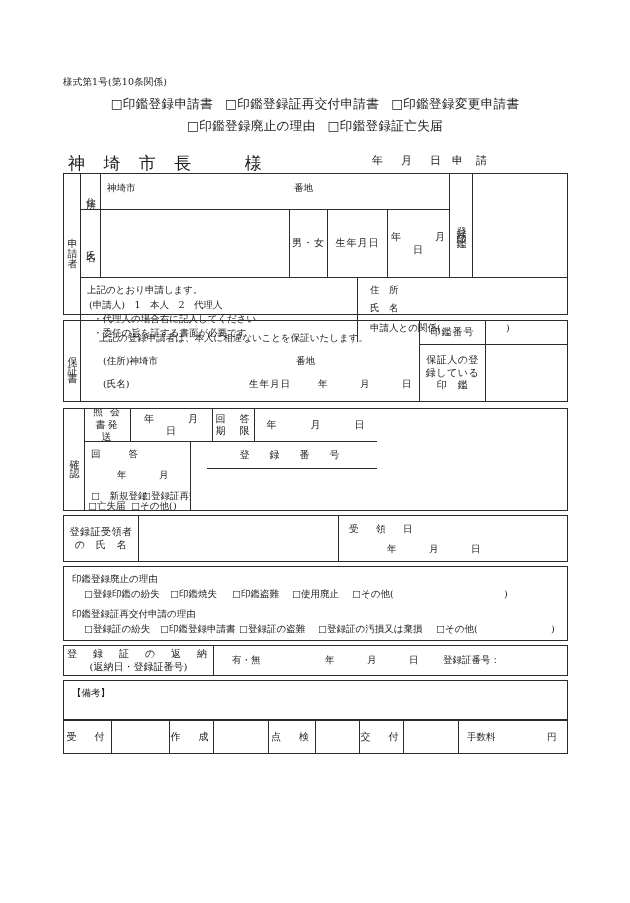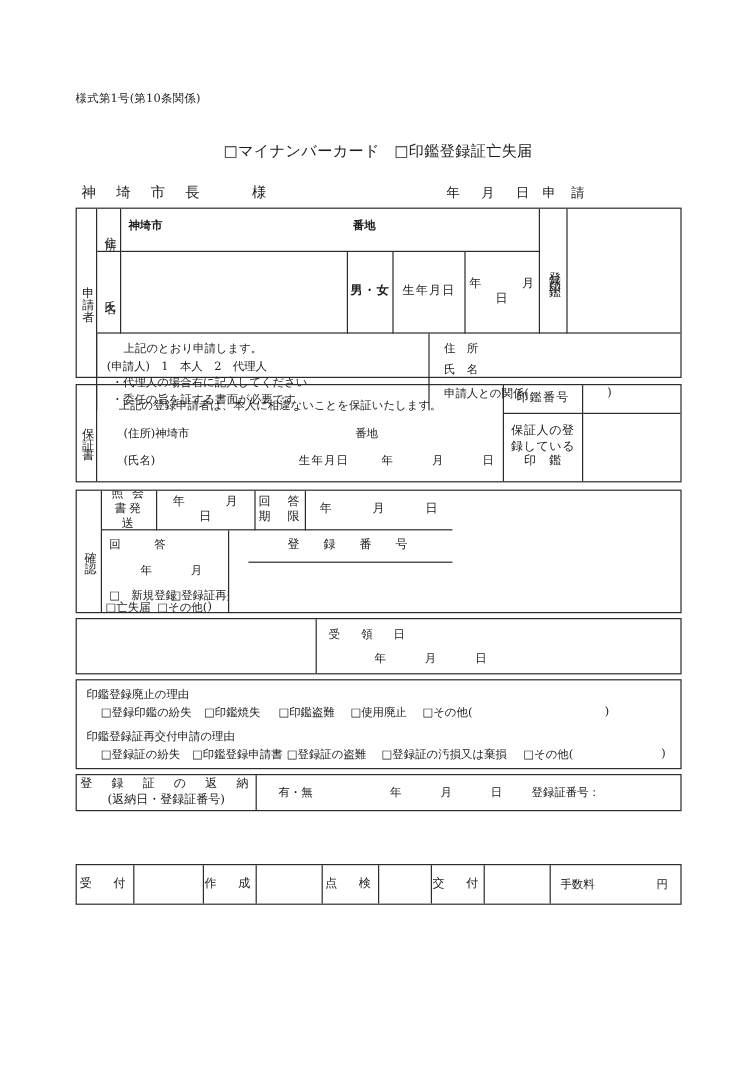--- a/index.html
+++ b/index.html
@@ -38,21 +38,21 @@
     letter-spacing: 0.3px;
     white-space: nowrap;
   }
   .title-1 { top: 96px; }
   .title-2 { top: 118px; }
   .title-line .gap { display: inline-block; width: 12px; }
 
   .addressee {
     position: absolute;
     left: 68px; top: 152px;
-    font-size: 12px;
+    font-size: 17px;
     letter-spacing: 6.5px;
     white-space: nowrap;
   }
   .date-apply {
     position: absolute;
     left: 372px; top: 153px;
     font-size: 11px;
     letter-spacing: 1px;
     white-space: nowrap;
   }
@@ -102,61 +102,64 @@
   .abs { position: absolute; white-space: nowrap; }
   .wide3 { letter-spacing: 3px; }
 </style>
 </head>
 <body>
 
 <div class="page">
 
   <div class="form-no">様式第1号(第10条関係)</div>
 
+  <div class="title-line title-1">
+    <span>□印鑑登録申請書</span><span class="gap"></span><span>□印鑑登録証再交付申請書</span><span class="gap"></span><span>□印鑑登録変更申請書</span>
+  </div>
   <div class="title-line title-2">
-    <span>□マイナンバーカード</span><span class="gap"></span><span>□印鑑登録証亡失届</span>
+    <span>□印鑑登録廃止の理由</span><span class="gap"></span><span>□印鑑登録証亡失届</span>
   </div>
 
   <div class="addressee">神 埼 市 長　　様</div>
   <div class="date-apply">
     <span>年</span><span class="sp"></span><span>月</span><span class="sp"></span><span>日</span><span class="sp2"></span><span>申　請</span>
   </div>
 
   <div class="tbl" style="top:173px; height:142px;">
 
     <div class="row" style="height:104px;">
 
       <div class="cell br vlabel" style="width:17px; height:141px; letter-spacing:10px;">申請者</div>
 
       <div style="width:486px;">
 
         <div class="row" style="height:36px;">
           <div class="cell br bb vlabel" style="width:20px; height:36px; letter-spacing:2px;">住所</div>
-          <div class="cell br bb" style="width:349px; height:36px;font-weight:bold;">
+          <div class="cell br bb" style="width:349px; height:36px;">
             <span class="abs t95" style="left:6px; top:8px;">神埼市</span>
             <span class="abs t95" style="left:193px; top:8px;">番地</span>
           </div>
           <div class="cell br bb vlabel" style="width:23px; height:104px; letter-spacing:4px; font-size:10px;">登録印鑑</div>
           <div class="cell bb" style="width:94px; height:104px;"></div>
         </div>
 
         <div class="row" style="height:68px;">
           <div class="cell br bb vlabel" style="width:20px; height:68px; letter-spacing:2px;">氏名</div>
           <div class="cell br bb" style="width:189px; height:68px;"></div>
-          <div class="cell br bb clabel" style="width:38px; height:68px;font-weight:bold;">男・女</div>
+          <div class="cell br bb clabel" style="width:38px; height:68px;">男・女</div>
           <div class="cell br bb clabel" style="width:60px; height:68px;">生年月日</div>
           <div class="cell br bb clabel" style="width:62px; height:68px; letter-spacing:1px;">年　　　月　　　日</div>
         </div>
       </div>
     </div>
 
     <div class="row" style="height:64px;">
       <div class="cell br" style="width:17px; height:64px;"></div>
       <div class="cell br" style="width:277px; height:64px;">
-        <span class="abs t95" style="left:22px; top:6px;">上記のとおり申請します。</span>
+        <span class="abs t95" style="left:6px; top:6px;">上記のとおり申請します。</span>
         <span class="abs t95" style="left:8px; top:21px;">(申請人)　1　本人　2　代理人</span>
         <span class="abs t95" style="left:12px; top:35px;">・代理人の場合右に記入してください</span>
         <span class="abs t95" style="left:12px; top:49px;">・委任の旨を証する書面が必要です</span>
       </div>
       <div class="cell" style="width:209px; height:64px;">
         <span class="abs t95" style="left:12px; top:6px;">住　所</span>
         <span class="abs t95" style="left:12px; top:24px;">氏　名</span>
         <span class="abs t95" style="left:12px; top:44px;">申請人との関係(</span>
         <span class="abs t95" style="left:148px; top:44px;">)</span>
       </div>
@@ -219,20 +222,21 @@
             <div class="cell bb clabel" style="width:170px; height:27px; letter-spacing:5px;">登　録　番　号</div>
             <div class="cell" style="width:170px; height:41px;"></div>
           </div>
         </div>
       </div>
     </div>
   </div>
 
   <div class="tbl" style="top:515px; height:47px;">
     <div class="row" style="height:45px;">
+      <div class="cell br clabel" style="width:75px; height:45px; letter-spacing:0.5px; padding:0 3px;">登録証受領者の　氏　名</div>
       <div class="cell br" style="width:200px; height:45px;"></div>
       <div class="cell" style="width:228px; height:45px;">
         <span class="abs t95" style="left:10px; top:7px; letter-spacing:4px;">受　領　日</span>
         <span class="abs t95" style="left:48px; top:27px; letter-spacing:1px;">年　　　月　　　日</span>
       </div>
     </div>
   </div>
 
   <div class="tbl" style="top:566px; height:75px;">
     <div class="cell" style="width:503px; height:73px;">
@@ -263,20 +267,25 @@
         </div>
       </div>
       <div class="cell" style="width:353px; height:29px;">
         <span class="abs t95" style="left:18px; top:8px;">有・無</span>
         <span class="abs t95" style="left:111px; top:8px; letter-spacing:1px;">年　　　月　　　日</span>
         <span class="abs t95" style="left:229px; top:8px;">登録証番号：</span>
       </div>
     </div>
   </div>
 
+  <div class="tbl" style="top:680px; height:40px;">
+    <div class="cell" style="width:503px; height:38px;">
+      <span class="abs t95" style="left:8px; top:6px;">【備考】</span>
+    </div>
+  </div>
 
   <div class="tbl" style="top:720px; height:34px;">
     <div class="row" style="height:32px;">
       <div class="cell br clabel" style="width:48px; height:32px; letter-spacing:4px;">受　付</div>
       <div class="cell br" style="width:58px; height:32px;"></div>
       <div class="cell br clabel" style="width:44px; height:32px; letter-spacing:4px;">作　成</div>
       <div class="cell br" style="width:55px; height:32px;"></div>
       <div class="cell br clabel" style="width:47px; height:32px; letter-spacing:4px;">点　検</div>
       <div class="cell br" style="width:44px; height:32px;"></div>
       <div class="cell br clabel" style="width:44px; height:32px; letter-spacing:4px;">交　付</div>

